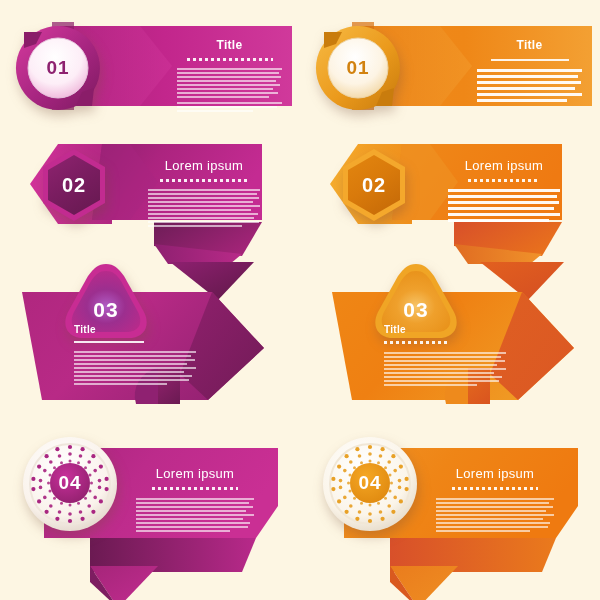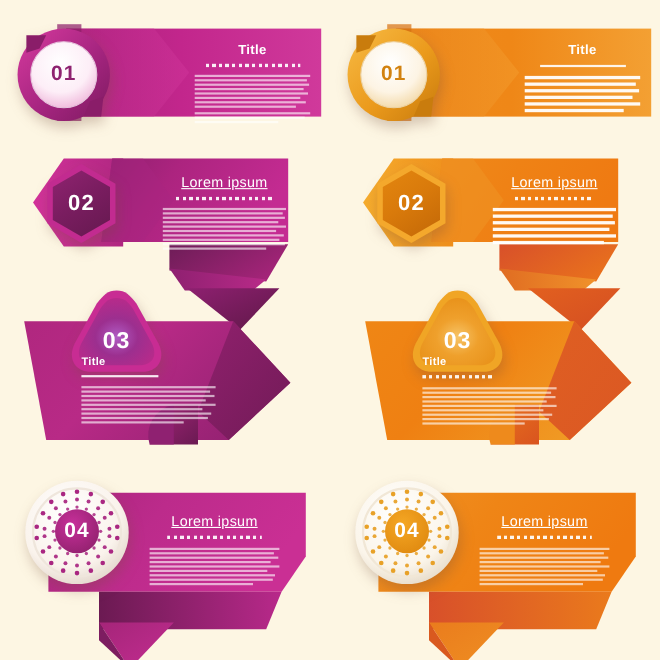--- a/index.html
+++ b/index.html
@@ -22,21 +22,21 @@
 
   .txt-block { position: absolute; pointer-events: none; }
 
   .heading {
     color: #ffffff;
     font-weight: bold;
     letter-spacing: .3px;
     white-space: nowrap;
   }
   .heading.title  { font-size: 12px; }
-  .heading.lorem  { font-size: 13px; font-weight: normal; text-decoration: underline; }
+  .heading.lorem  { font-size: 13px; font-weight: normal; }
   .heading.small  { font-size: 10px; }
 
   
   .dots {
     height: 3px;
     background-image: repeating-linear-gradient(to right,
         rgba(255,255,255,.92) 0px, rgba(255,255,255,.92) 3px,
         rgba(255,255,255,0) 3px, rgba(255,255,255,0) 6px);
   }
   .rule {

